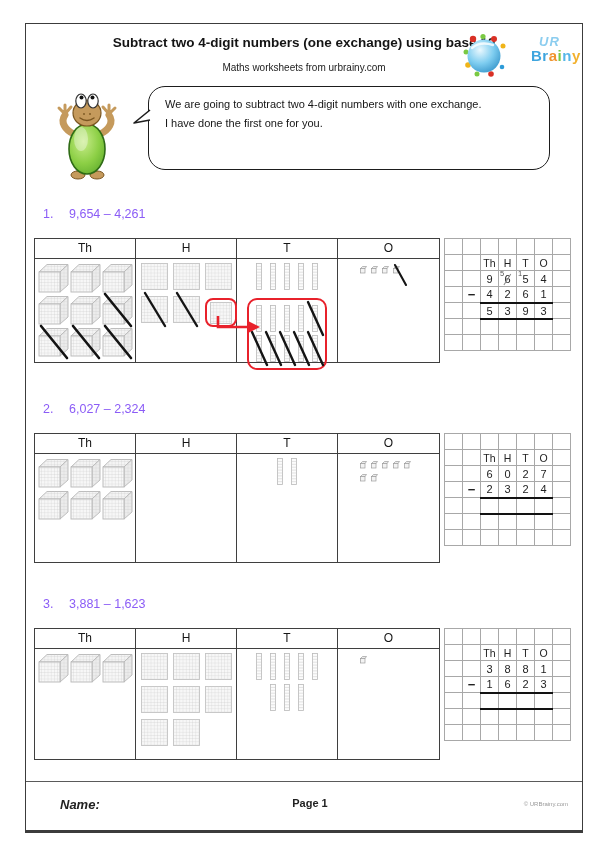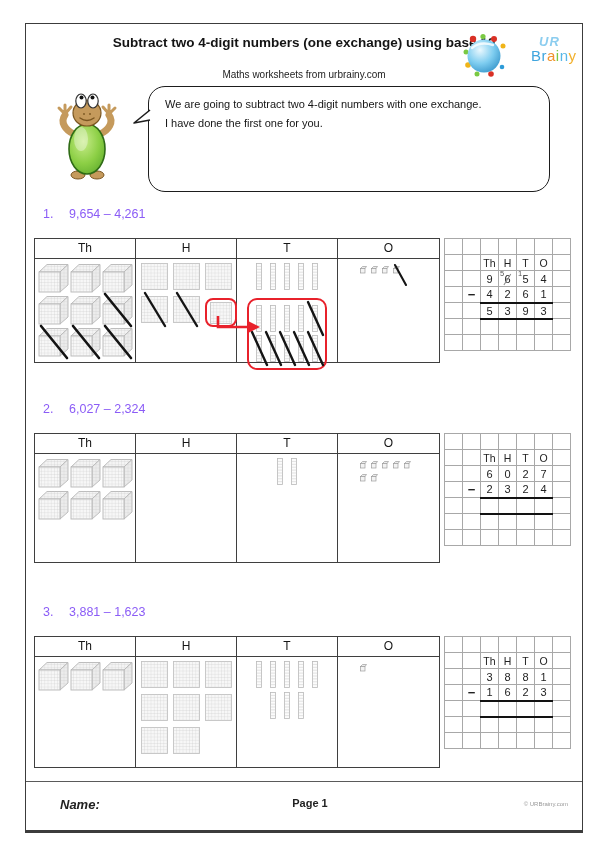--- a/index.html
+++ b/index.html
@@ -2,30 +2,30 @@
 <html><head>
 <meta charset="utf-8">
 <style>
   * { box-sizing: border-box; margin: 0; padding: 0; }
   html,body { width: 606px; height: 857px; background:#fff; font-family:"Liberation Sans", sans-serif; color:#161616; }
   .page { position:absolute; left:25px; top:23px; width:558px; height:810px; background:#fff;
           border:1.6px solid #3c3c3c; border-bottom-width:3px; }
 
   
   .title { margin-top:11px; text-align:center; font-size:13.5px; font-weight:bold; color:#141414; }
-  .subtitle { text-align:center; font-size:10px; color:#222; margin-top:19px; }
+  .subtitle { text-align:center; font-size:10px; color:#222; margin-top:12px; }
   .logo { position:absolute; left:437px; top:7px; width:118px; height:56px; }
   .logo-globe { position:absolute; left:0; top:2px; }
   .logo-ur { position:absolute; left:76px; top:3px; font-size:13px; font-weight:bold; font-style:italic;
              color:#8ccdef; letter-spacing:1px; text-shadow:0 0 1px #fff; }
-  .logo-brainy { position:absolute; left:68px; top:16px; font-size:15px; font-weight:normal; letter-spacing:0.5px; }
+  .logo-brainy { position:absolute; left:68px; top:16px; font-size:15px; font-weight:bold; letter-spacing:0.5px; }
 
   
   .mascot { position:absolute; left:30px; top:64px; width:62px; height:92px; }
-  .bubble { position:absolute; left:122px; top:62px; width:402px; height:106px;
+  .bubble { position:absolute; left:122px; top:62px; width:402px; height:84px;
             border:1.6px solid #1d1d1d; border-radius:17px; padding:8px 12px 6px 16px;
             font-size:11px; line-height:19px; background:#fff; }
   .bubble-tail { position:absolute; left:-16px; top:22px; }
   .bubble div { white-space:nowrap; }
 
   
   .qsec { position:absolute; left:0; width:558px; height:178px; }
   .qlabel { position:absolute; left:17px; top:0; font-size:12.5px; color:#8b5cf6; }
   .qnum { display:inline-block; width:26px; }
   .qexpr { }
@@ -623,21 +623,21 @@
               <td class=""></td>
               <td class=""></td>
               <td class=""></td>
               <td class=""></td>
               <td class=""></td>
               <td class=""></td>
             </tr>
           </tbody>
         </table>
       </div>
-      <div class="qsec" style="top: 573px; margin-top: 8px;">
+      <div class="qsec" style="top: 573px;">
         <div class="qlabel"><span class="qnum">3.</span><span class="qexpr">3,881 – 1,623</span></div>
         <div class="pv-table">
           <div class="pv-head">
             <div class="pv-hcell">Th</div>
             <div class="pv-hcell">H</div>
             <div class="pv-hcell">T</div>
             <div class="pv-hcell">O</div>
           </div>
           <div class="pv-body" style="height:110px">
             <div class="pv-cell t-cube">

